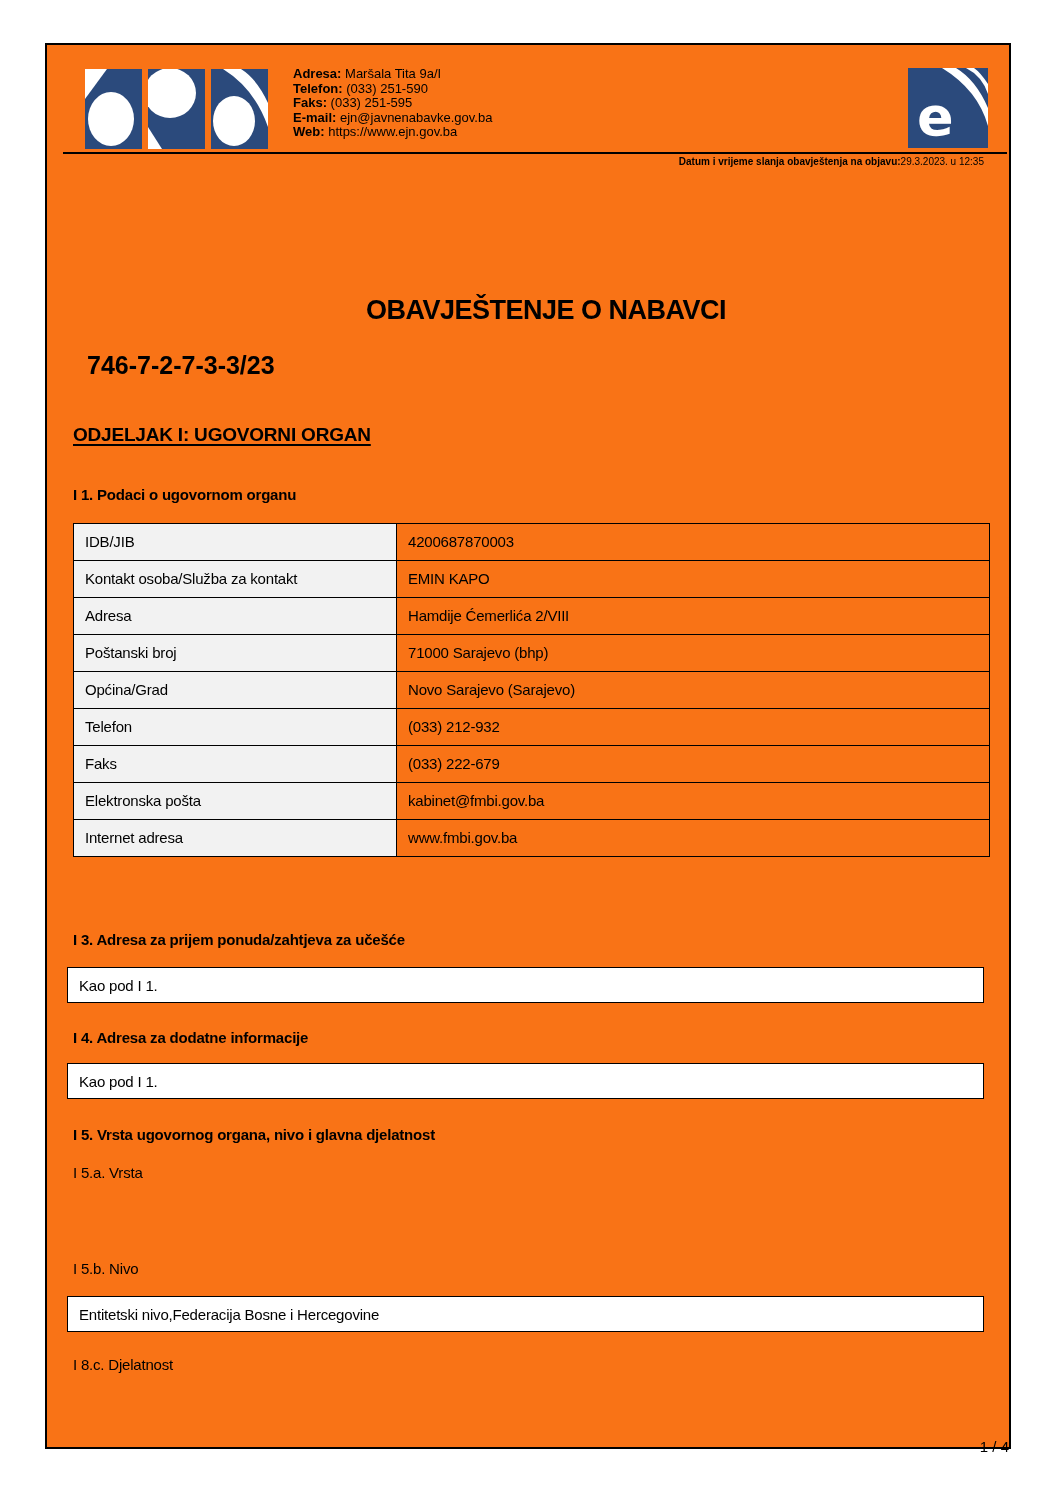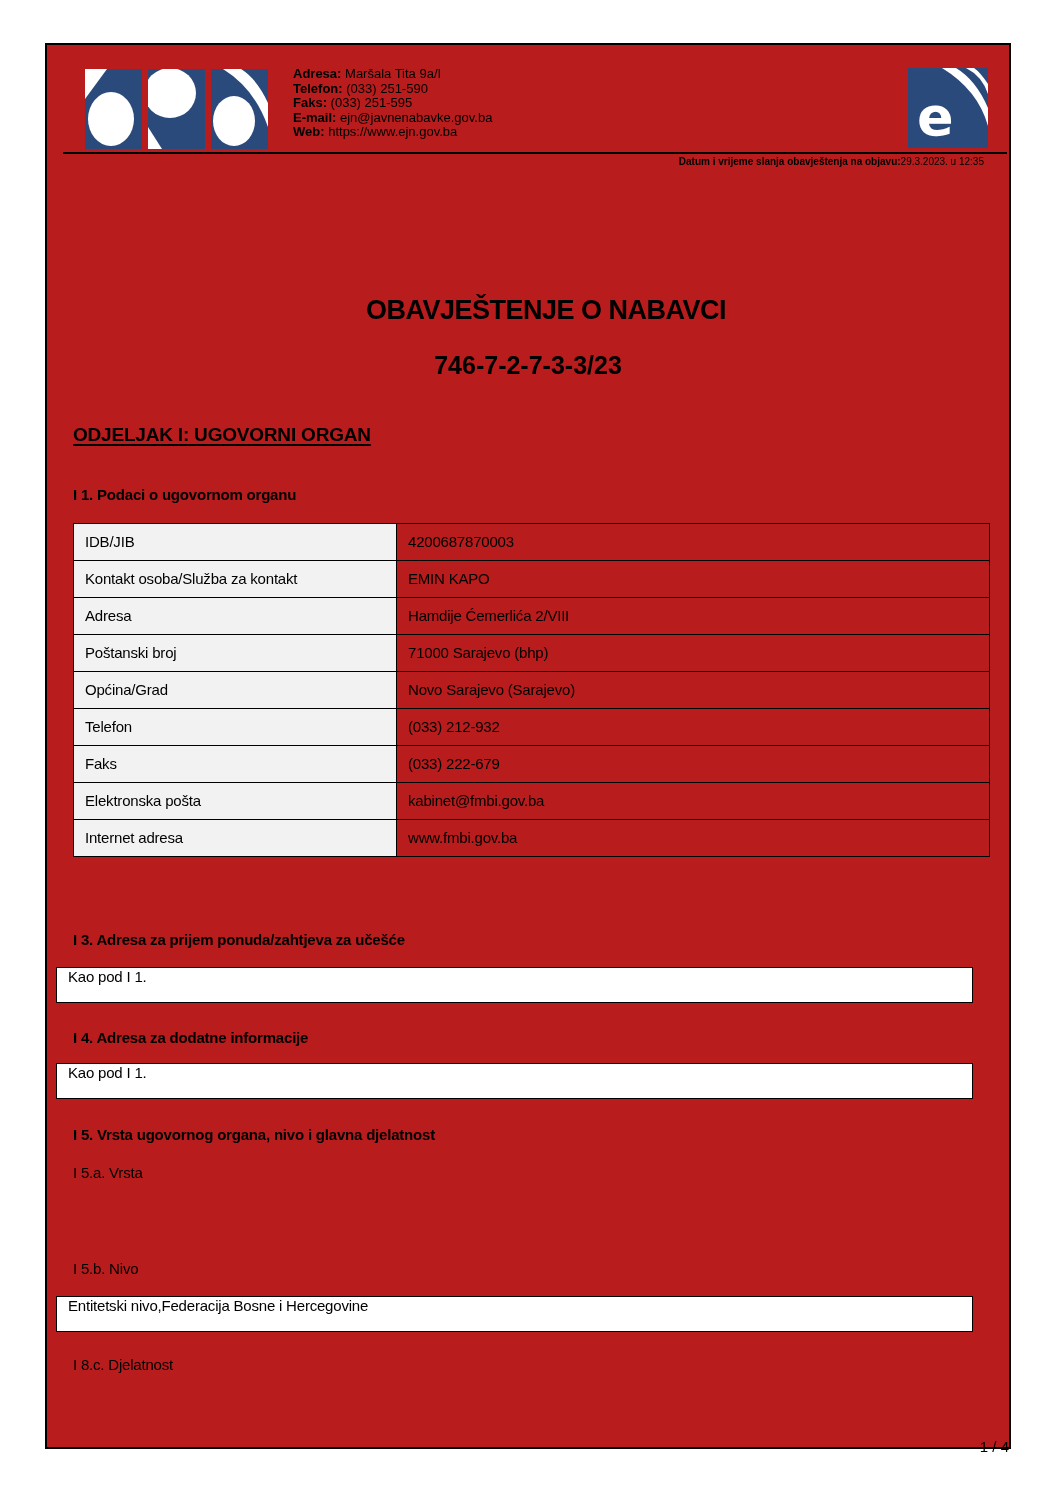--- a/index.html
+++ b/index.html
@@ -4,51 +4,51 @@
 <style>
   :root { --navy:#2b4a7c; --line:#000; --cellbg:#f2f2f2; }
   * { margin:0; padding:0; box-sizing:border-box; }
   html,body { background:#fff; }
   body {
     width:1058px; height:1497px; position:relative;
     font-family:"Liberation Sans", sans-serif; color:#000;
   }
   .page {
     position:absolute; left:45px; top:43px; width:966px; height:1406px;
-    border:2px solid var(--line); background:#b91c1c;
+    border:2px solid var(--line); background:#f97316;
   }
   
   .logo-left { position:absolute; left:38px; top:24px; width:184px; height:80px; display:flex; gap:6px; }
   .logo-left svg { width:57px; height:80px; display:block; }
   .contact { position:absolute; left:246px; top:22px; font-size:13px; line-height:14.6px; }
   .contact b { font-weight:bold; }
   .logo-right { position:absolute; left:861px; top:23px; width:80px; height:80px; }
   .logo-right svg { width:80px; height:80px; display:block; }
   .hrule { position:absolute; left:16px; top:107px; width:944px; border-top:2px solid var(--line); }
   .sent-line { position:absolute; left:200px; right:25px; top:111px; text-align:right; font-size:10px; white-space:nowrap; }
   .sent-line b { font-weight:bold; }
   
   .doc-title  { position:absolute; left:0; right:0; top:250px; text-align:center; font-size:27px; font-weight:bold; letter-spacing:-0.5px;margin-left:36px; }
-  .doc-number { position:absolute; left:0; right:0; top:306px; text-align:center; font-size:25px; font-weight:bold; }
+  .doc-number { position:absolute; left:0; right:0; top:306px; font-size:25px; font-weight:bold;padding-left:40px; }
   .section-heading {
     position:absolute; left:26px; top:379px; font-size:19px; font-weight:bold;
     letter-spacing:-0.2px; text-decoration:underline; text-decoration-thickness:2px; text-underline-offset:3px;
   }
   .h-bold { position:absolute; left:26px; font-size:15px; font-weight:bold; letter-spacing:-0.2px; }
   .h-reg  { position:absolute; left:26px; font-size:15px; letter-spacing:-0.2px; }
   
   .info-table { position:absolute; left:26px; top:478px; width:917px; border-collapse:collapse; table-layout:fixed; }
   .info-table td { border:1.5px solid var(--line); font-size:15px; letter-spacing:-0.2px; vertical-align:middle; padding:4px 11px; line-height:20px; }
   .info-table td.lbl { width:323px; background:var(--cellbg); }
   .info-table tr { height:37px; }
   .info-table tr.tall { height:63px; }
   
   .vbox {
-    position:absolute; left:9px; width:917px; height:36px; border:1.5px solid var(--line);
-    display:flex; padding:0 11px; font-size:15px; letter-spacing:-0.2px; background:#fff;
+    position:absolute; left:20px; width:917px; height:36px; border:1.5px solid var(--line);
+    display:flex; align-items:center; padding:0 11px; font-size:15px; letter-spacing:-0.2px; background:#fff;
   }
   .footer { position:absolute; left:0; right:0; top:1377px; text-align:right; font-size:15px;margin-top:16px; }
 </style>
 </head>
 <body>
 
 <div class="page">
 
   <div class="logo-left">
     <svg viewBox="0 0 57 80">

